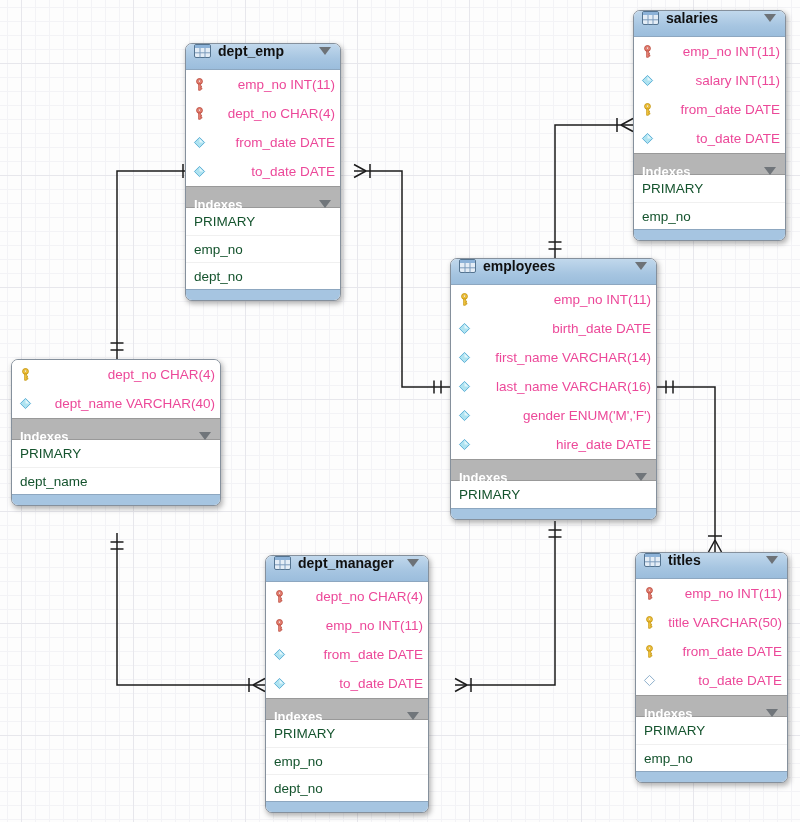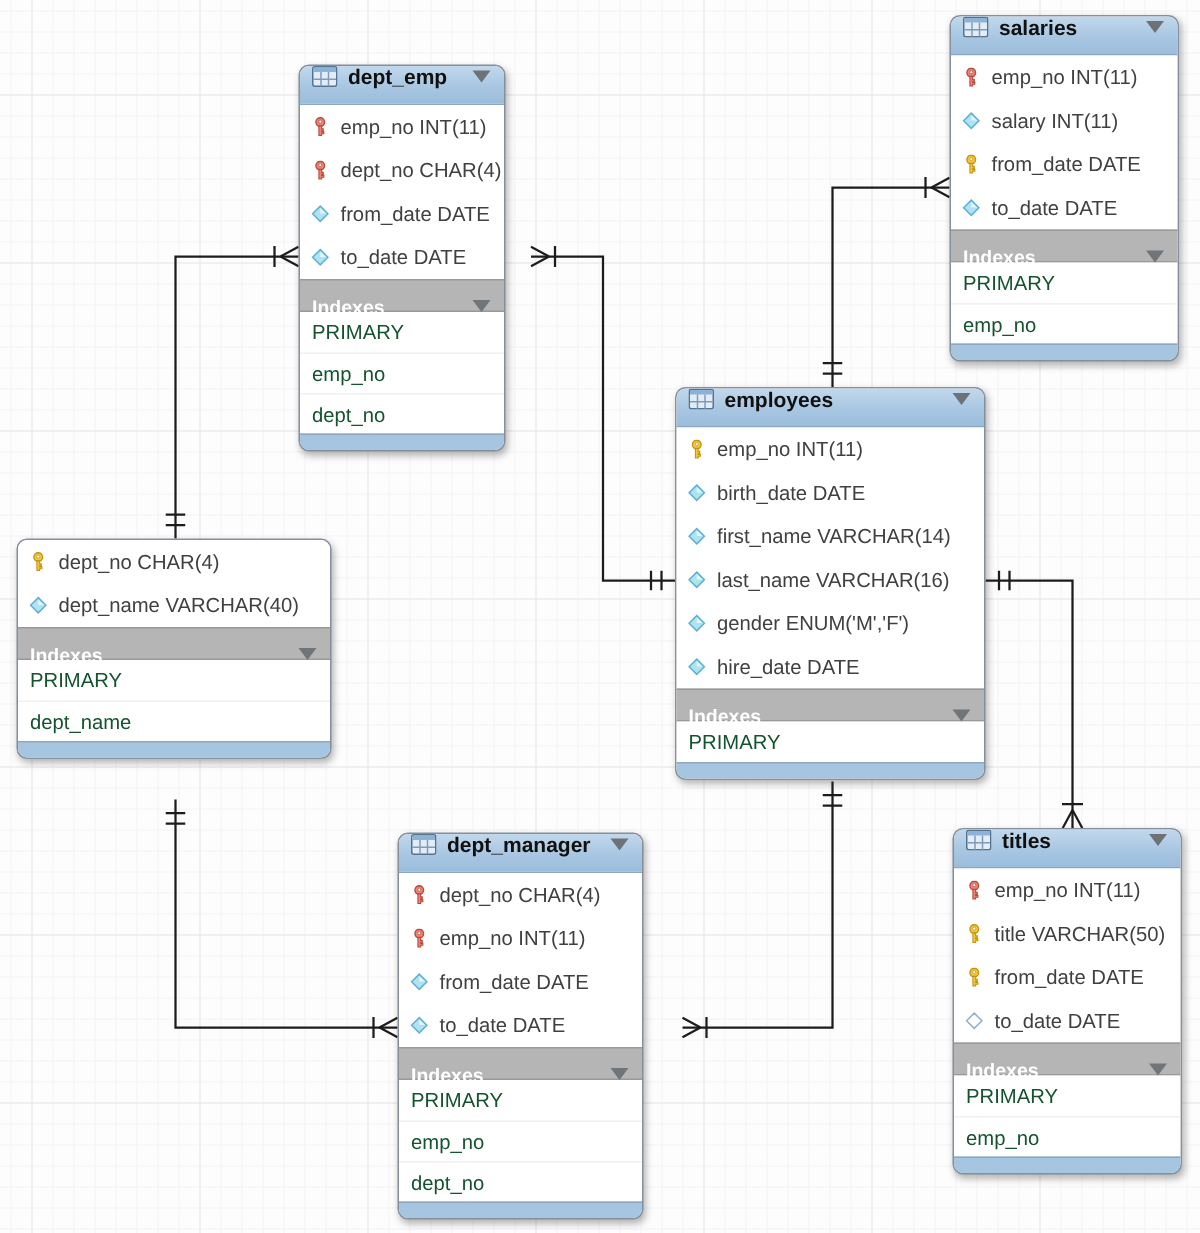--- a/index.html
+++ b/index.html
@@ -29,22 +29,22 @@
     border-bottom: 1px solid #8da7c0;
   }
   .tbl-title { font-weight: bold; font-size: 14px; color: #101010; white-space: nowrap; }
   .arrow {
     width: 0; height: 0; margin-left: auto; flex: none;
     border-left: 6.5px solid transparent; border-right: 6.5px solid transparent;
     border-top: 8.5px solid #6d7277;
   }
   .tbl-col {
     height: 29px; display: flex; align-items: center; gap: 7px;
-    padding: 0 5px 0 7px; font-size: 13.5px; color: #404040;
-    background: var(--body, #fff); white-space: nowrap;
+    padding: 0 5px 0 7px; font-size: 13.5px; color: #ec4899;
+    background: var(--body, #fff); white-space: nowrap; justify-content: space-between;
   }
   .tbl-idxbar {
     height: 22px; display: flex; align-items: center; padding: 14px 9px 0 8px;
     background: var(--idx, #b5b5b5);
     border-top: 1px solid #999; border-bottom: 1px solid #999;
   }
   .tbl-idxbar .arrow { border-top-color: #70757a; border-left-width: 6px; border-right-width: 6px; border-top-width: 8px; }
   .idx-label { color: #fff; font-weight: bold; font-size: 13px; }
   .tbl-idx {
     height: 27px; display: flex; align-items: center; padding: 0 8px;
@@ -71,21 +71,21 @@
       <path d="M 455 685 L 555 685 L 555 521" fill="none" stroke="#1c1c1c" stroke-width="1.5"></path>
       <path d="M 455 691.5 L 467 685 M 455 678.5 L 467 685 M 471 678 L 471 692" fill="none" stroke="#1c1c1c" stroke-width="1.5"></path>
       <path d="M 548.5 530 L 561.5 530 M 548.5 537 L 561.5 537" fill="none" stroke="#1c1c1c" stroke-width="1.5"></path>
       <path d="M 265 685 L 117 685 L 117 533" fill="none" stroke="#1c1c1c" stroke-width="1.5"></path>
       <path d="M 265 691.5 L 253 685 M 265 678.5 L 253 685 M 249 678 L 249 692" fill="none" stroke="#1c1c1c" stroke-width="1.5"></path>
       <path d="M 110.5 542 L 123.5 542 M 110.5 549 L 123.5 549" fill="none" stroke="#1c1c1c" stroke-width="1.5"></path>
       <path d="M 715 552 L 715 387 L 657 387" fill="none" stroke="#1c1c1c" stroke-width="1.5"></path>
       <path d="M 721.5 552 L 715 540 M 708.5 552 L 715 540 M 708 536 L 722 536" fill="none" stroke="#1c1c1c" stroke-width="1.5"></path>
       <path d="M 666 380.5 L 666 393.5 M 673 380.5 L 673 393.5" fill="none" stroke="#1c1c1c" stroke-width="1.5"></path>
     </svg>
-<div class="erd-table" style="left: 199px; top: 43px; width: 138px;">
+<div class="erd-table" style="left: 185px; top: 43px; width: 156px;">
       <div class="tbl-header">
         <span class="icon">
           <svg width="17" height="14" viewBox="0 0 17 14">
             <rect x="0.5" y="0.5" width="16" height="13" rx="1.5" fill="#e4edf6" stroke="#54738f"></rect>
             <path d="M1 1 h15 v3 h-15 z" fill="#8cb2d8"></path>
             <line x1="6" y1="4" x2="6" y2="13.5" stroke="#7d9cbd"></line>
             <line x1="11" y1="4" x2="11" y2="13.5" stroke="#7d9cbd"></line>
             <line x1="1" y1="8.8" x2="16" y2="8.8" stroke="#7d9cbd"></line>
           </svg>
         </span>

